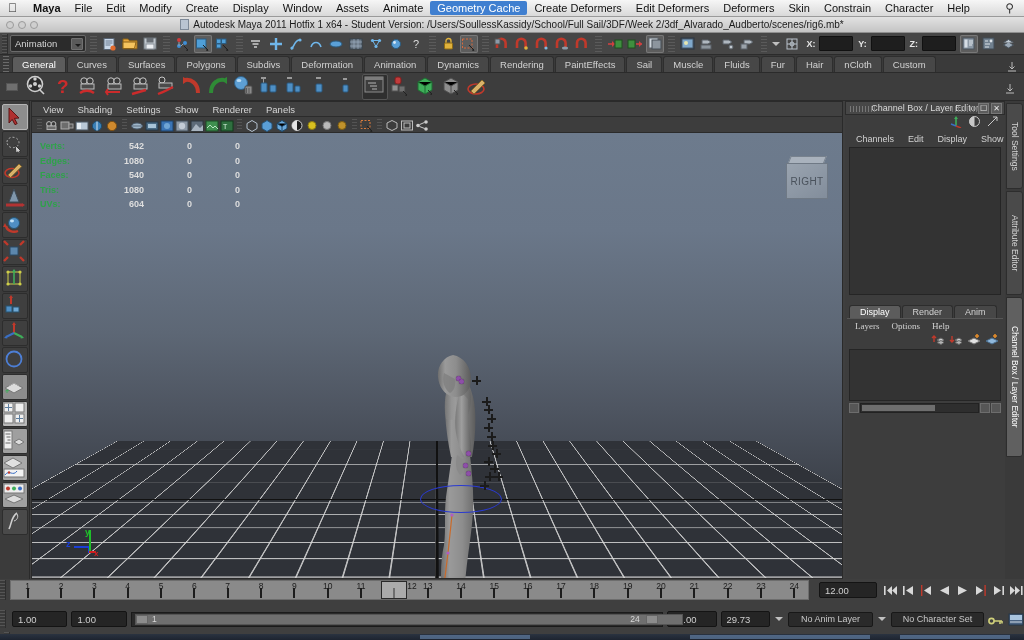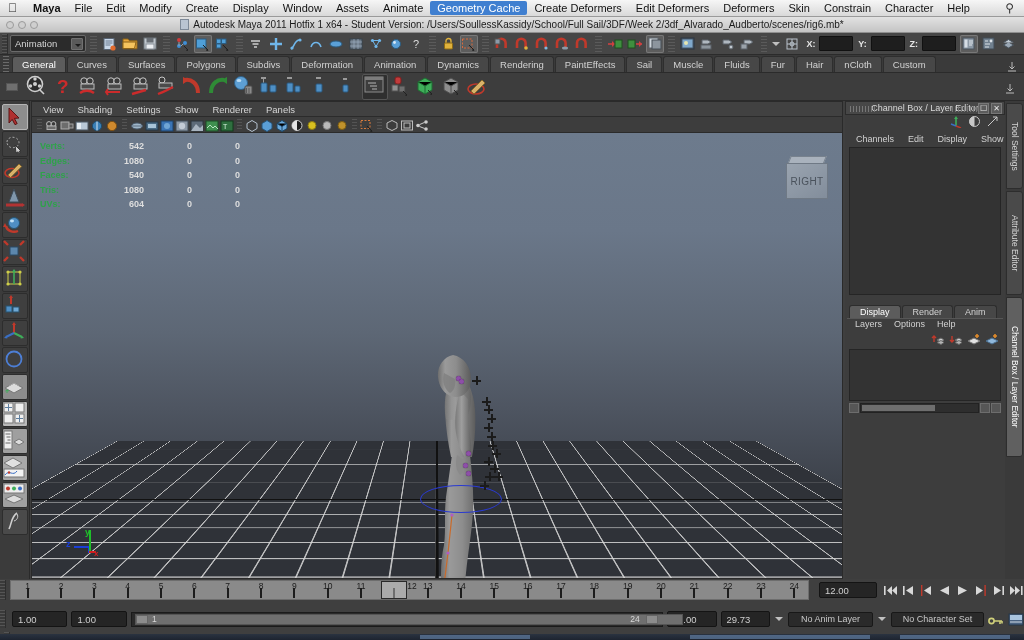--- a/index.html
+++ b/index.html
@@ -171,21 +171,21 @@
     display:flex;align-items:center;justify-content:center;}
   .cb-icons{ height:16px;background:#3d3d3d;display:flex;align-items:center;justify-content:flex-end;gap:5px;padding-right:6px;}
   .cb-menu{ height:15px;display:flex;align-items:center;gap:0;padding-left:4px;}
   .cb-menu .m{ font-size:9px;color:#d2d2d2;padding:0 7px;}
   .cb-body{ margin:1px 4px 0 4px;height:148px;background:#333;border:1px solid #252525;}
 
   .layer-tabs{ display:flex; padding-left:4px; height:15px; align-items:flex-end;}
   .layer-tabs .t{ font-size:9px;color:#d2d2d2;padding:1px 10px;background:#474747;
     border:1px solid #2d2d2d;border-bottom:none;border-radius:3px 3px 0 0;margin-right:1px;}
   .layer-tabs .t.active{ background:#5c5c5c;color:#fff;}
-  .layer-menu{ height:14px;display:flex;padding-left:4px;}
+  .layer-menu{ height:14px;display:flex;align-items:center;padding-left:4px;font-family:Liberation Serif, serif;}
   .layer-menu .m{ font-size:9px;color:#d2d2d2;padding:0 6px;}
   .layer-ico{ height:15px;display:flex;align-items:center;justify-content:flex-end;gap:4px;padding-right:6px;}
   .layer-body{ margin:1px 4px;height:52px;background:#333;border:1px solid #252525;}
   .layer-scroll{ margin:0 4px;height:11px;display:flex;align-items:center;gap:1px;}
   .sb-btn{ width:10px;height:10px;background:#565656;border:1px solid #6d6d6d;position:relative;}
   .sb-track{ flex:1;height:10px;background:#2e2e2e;border:1px solid #222;position:relative;}
   .sb-thumb{ position:absolute;left:1px;top:1px;width:62%;height:6px;background:#6e6e6e;}
 
   
   #doctabs{ position:absolute; left:1005px; top:0; width:19px; height:478px; background:#3a3a3a;}

